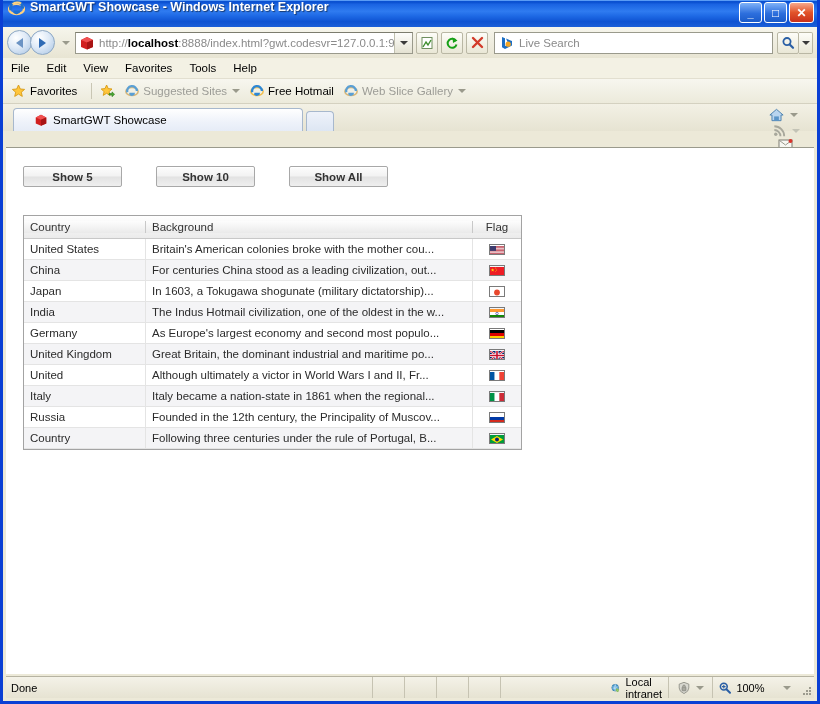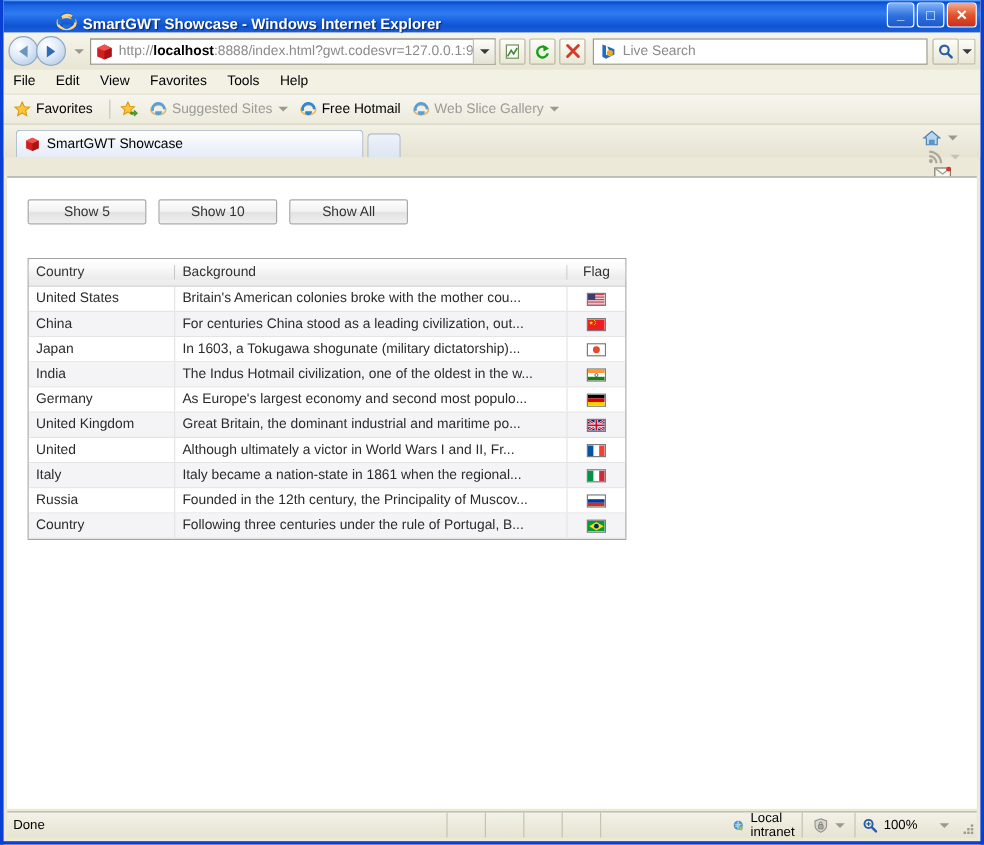--- a/index.html
+++ b/index.html
@@ -24,24 +24,23 @@
     overflow: hidden;
   }
 
   
   .titlebar {
     height: 27px;
     background: linear-gradient(to bottom,
         #0a56d6 0%, #0a4fd0 8%, #1a63e2 16%,
         #2f7bf0 42%, #1d68e4 60%, #0f53d2 80%, #1b5fd8 100%);
     display: flex;
-    align-items: flex-end;
+    align-items: flex-start;
     position: relative;
     box-shadow: inset 0 1px 0 #5a9bf5;
-    padding-left: 39px;
   }
   .title-icon {
     width: 17px; height: 17px;
     margin-left: 5px; margin-right: 5px;
     position: relative;
     flex: none;
   }
   .title-text {
     color: #ffffff;
     font-size: 12.5px;
@@ -193,21 +192,21 @@
     position: relative;
   }
   .tab {
     width: 290px; height: 23px;
     background: linear-gradient(to bottom,#ffffff,#eef2fa 60%,#e6ecf7);
     border: 1px solid #a7b8cd;
     border-bottom: none;
     border-radius: 4px 4px 0 0;
     display: flex; align-items: center;
     box-sizing: border-box;
-    padding-left: 6px;
+    padding-left: 20px;
   }
   .tab .lbl { font-size: 11.5px; margin-left: 5px; color: #000; }
   .tab-new {
     width: 28px; height: 20px; margin-left: 3px;
     background: linear-gradient(to bottom,#eef2fa,#dde6f3);
     border: 1px solid #a7b8cd; border-bottom: none;
     border-radius: 4px 4px 0 0;
     box-sizing: border-box;
   }
   .cmdicons {
@@ -228,22 +227,22 @@
     overflow: hidden;
   }
   .btn-row { position: absolute; left: 17px; top: 18px; display: flex; }
   .sgwt-btn {
     height: 21px; width: 99px;
     background: linear-gradient(to bottom,#fdfdfd 0%, #f2f2f2 48%, #e2e2e2 52%, #efefef 100%);
     border: 1px solid #a8a8a8;
     border-radius: 2px;
     display: flex; align-items: center; justify-content: center;
     box-sizing: border-box;
-    font-size: 11.5px; font-weight: normal; color: #333;
-    margin-right: 10px;
+    font-size: 11.5px; font-weight: bold; color: #333;
+    margin-right: 34px;
     box-shadow: inset 0 1px 0 #fff;
   }
 
   
   .grid {
     position: absolute;
     left: 17px; top: 67px;
     width: 499px;
     border: 1px solid #a3a3a3;
     background: #fff;

